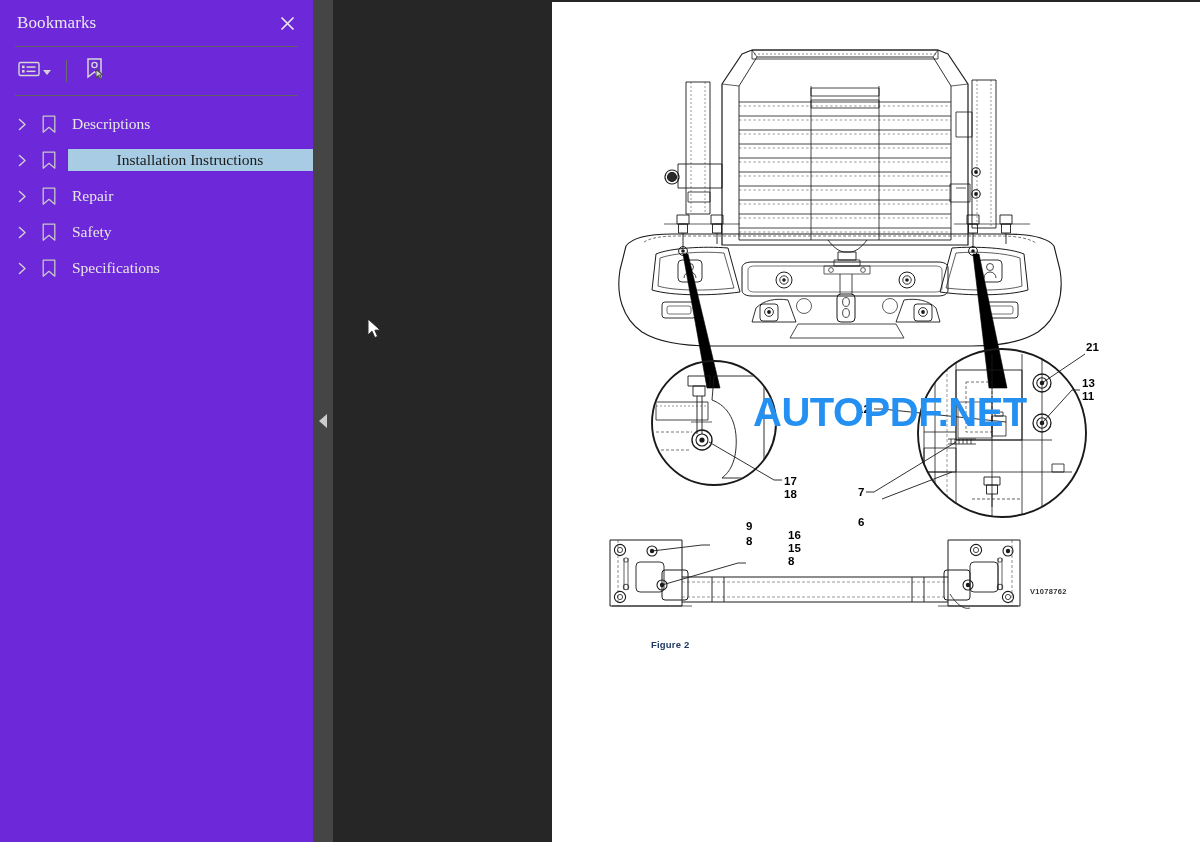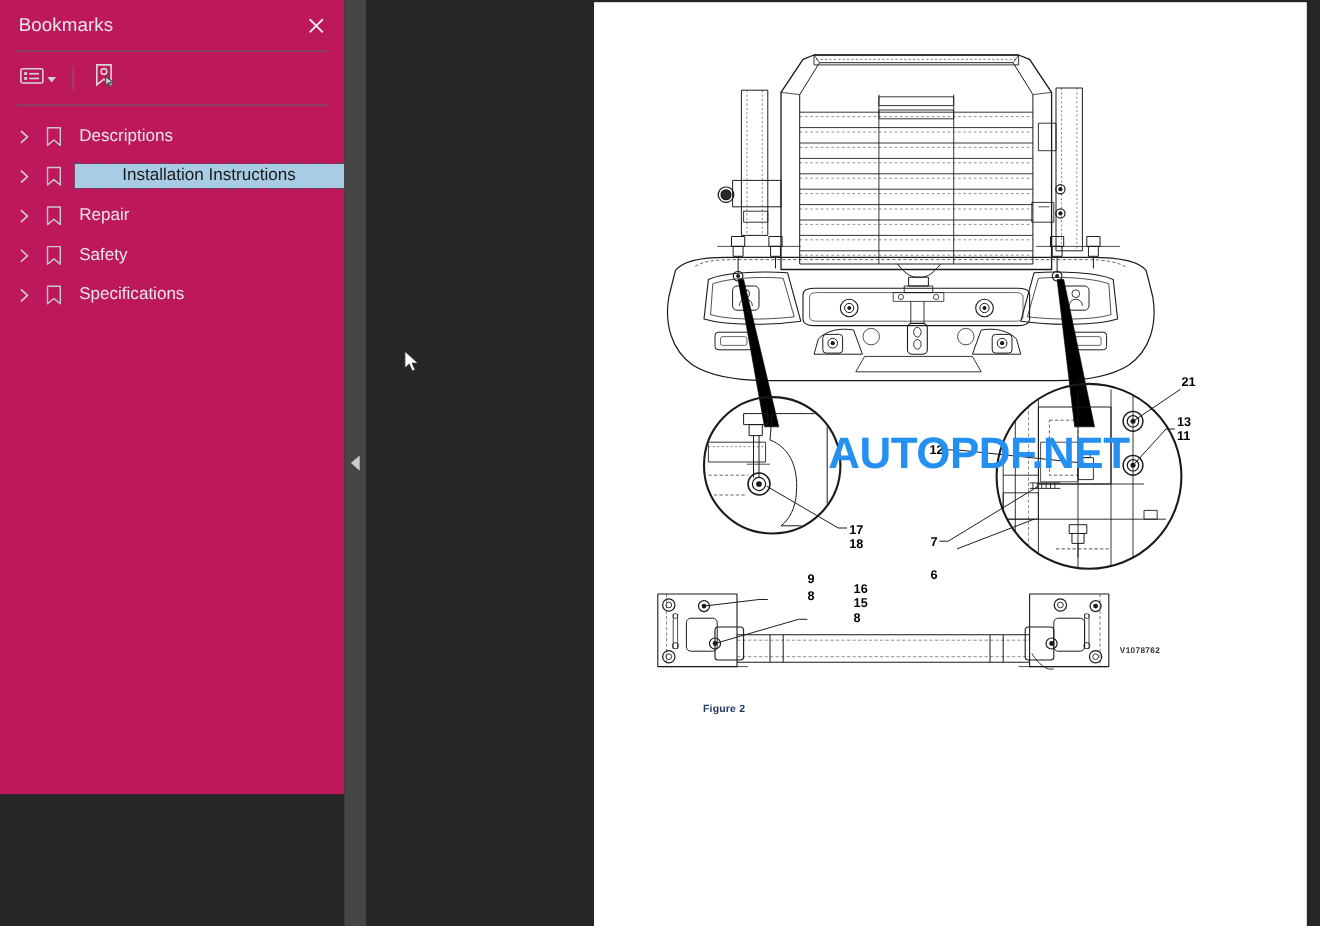--- a/index.html
+++ b/index.html
@@ -14,26 +14,27 @@
   #app {
     position: relative;
     width: 1200px; height: 842px;
     display: flex;
     background: #262626;
   }
 
   
   #sidebar {
     width: 313px;
-    height: 722px;
-    background: #be185d;
+    height: 842px;
+    background: #6d28d9;
     display: flex;
     flex-direction: column;
     flex: 0 0 313px;
     position: relative;
+    font-family: Liberation Serif, serif;
   }
   .sb-header {
     height: 46px;
     display: flex;
     align-items: center;
     padding: 0 12px 0 17px;
     flex: 0 0 46px;
   }
   .sb-title {
     color: #e9e9e9;
@@ -150,21 +151,21 @@
   
   #viewer {
     flex: 1 1 auto;
     height: 842px;
     background: #262626;
     position: relative;
     overflow: hidden;
   }
   #page {
     position: absolute;
-    left: 207px;
+    left: 219px;
     top: 2px;
     width: 648px;
     height: 840px;
     background: #ffffff;
     overflow: hidden;
   }
   #figure-wrap {
     position: absolute;
     left: 0; top: 0;
     width: 648px; height: 700px;

